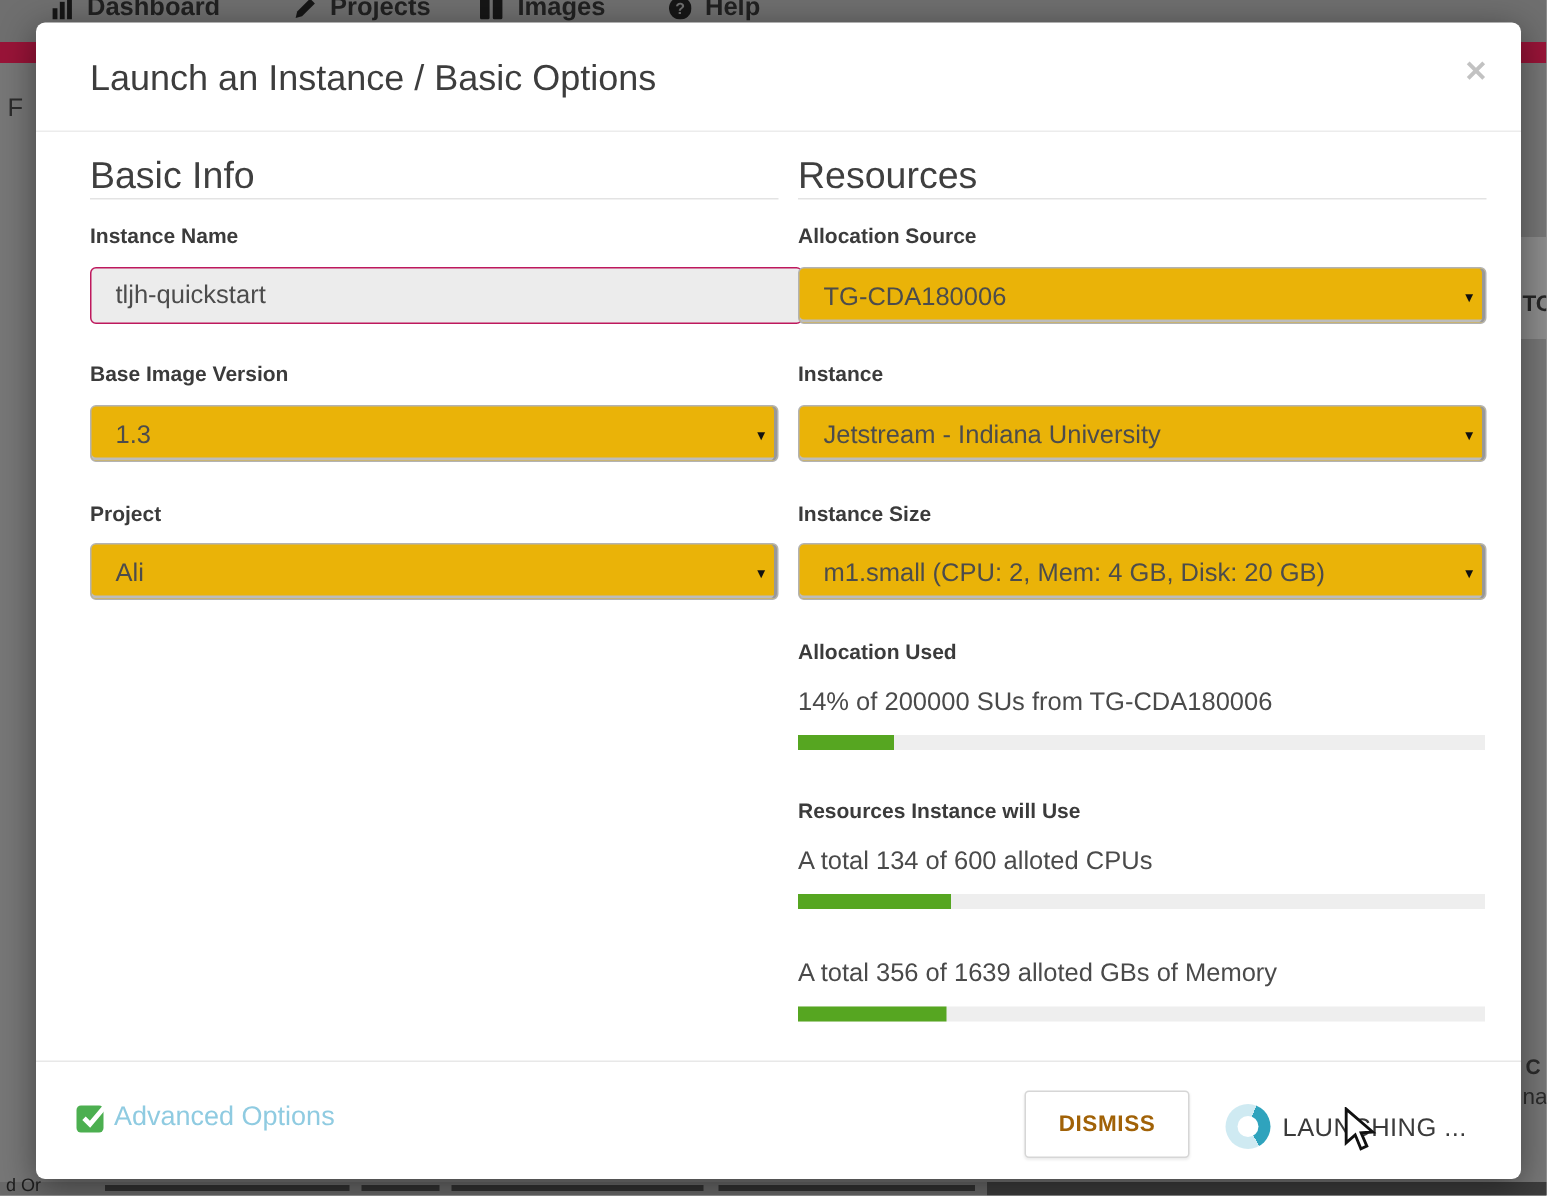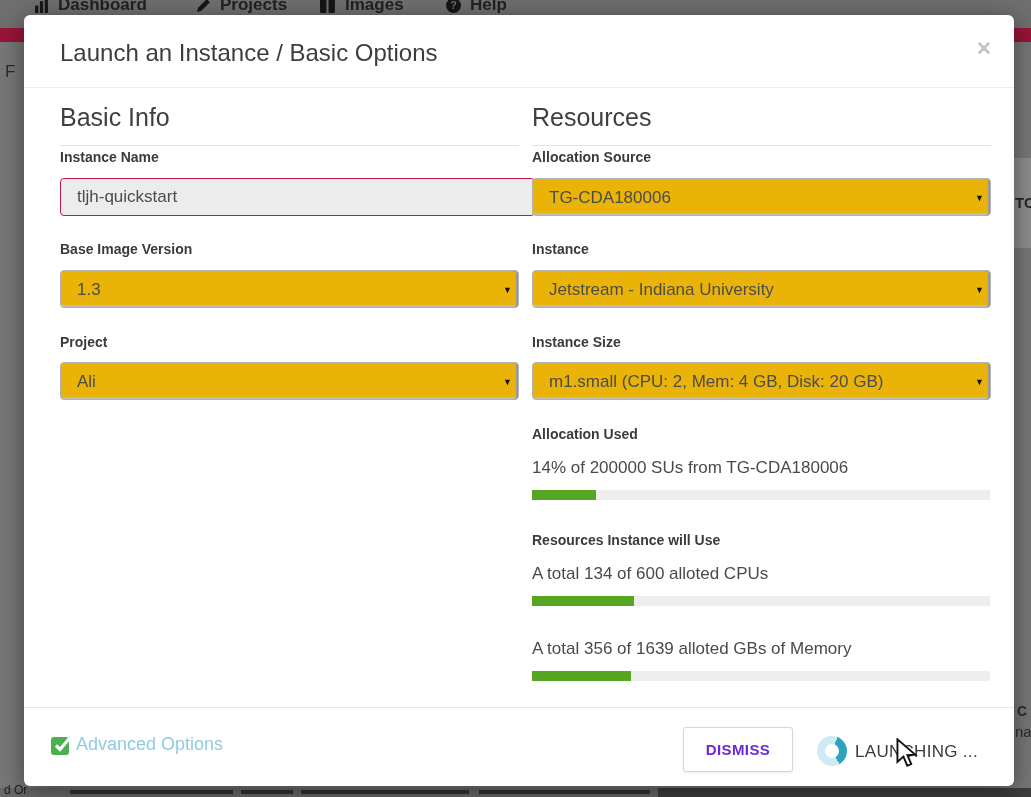--- a/index.html
+++ b/index.html
@@ -6,56 +6,56 @@
   .stage{position:relative;width:1031px;height:797px;overflow:hidden;
          font-family:"Liberation Sans",sans-serif;background:#777;}
 
   
   .backdrop-nav{position:absolute;left:0;top:0;width:100%;height:28px;background:#6f6f6f;}
   .nav-item{position:absolute;top:-7px;height:24px;display:flex;align-items:center;gap:9px;
             font-size:17px;font-weight:700;color:#212121;}
   .nav-item svg{flex:0 0 auto;}
   .accent-line{position:absolute;left:0;top:28px;width:100%;height:14px;}
   .frag{position:absolute;color:#2c2c2c;font-weight:400;}
-  .bg-band{position:absolute;right:0;top:158px;width:17px;height:90px;background:#8d8d8d;}
+  .bg-band{position:absolute;right:0;top:158px;width:17px;height:68px;background:#8d8d8d;}
   .bottom-strip{position:absolute;left:0;bottom:0;width:100%;height:9px;background:#696969;padding-left:8px;}
   .bottom-line{position:absolute;bottom:3px;height:4px;background:#323232;}
   .bottom-dark{position:absolute;right:0;bottom:0;width:381px;height:9px;background:#3d3d3d;}
 
   
   .modal{position:absolute;left:24px;top:15px;width:990px;height:771px;background:#fff;
          border-radius:6px;box-shadow:0 5px 24px rgba(0,0,0,.45);}
   .modal-title{position:absolute;left:36px;top:24px;font-size:24px;color:#3d3d3d;}
   .close-btn{position:absolute;right:16px;top:20px;width:28px;height:28px;border:none;background:none;
              color:#c2c2c2;font-size:19px;font-weight:700;cursor:pointer;line-height:28px;text-align:center;padding:0;}
   .header-divider{position:absolute;left:0;top:72px;width:100%;border-top:1px solid #ececec;}
 
   .col-left{position:absolute;left:36px;top:0;width:459px;height:100%;}
   .col-right{position:absolute;left:508px;top:0;width:459px;height:100%;}
   .section-heading{position:absolute;left:0;top:88px;width:100%;font-size:25px;color:#3f3f3f;
-                   padding-bottom:13px;border-bottom:1px solid #e3e3e3;}
+                   border-bottom:1px solid #e3e3e3;}
   .field-label{position:absolute;left:0;font-size:14px;font-weight:700;color:#3b3b3b;line-height:17px;}
   .text-input{position:absolute;left:0;width:457px;height:36px;background:#ececec;border:1px solid #be185d;
               border-radius:4px;padding:0 0 0 16px;font-size:17px;color:#4c4c4c;
               font-family:"Liberation Sans",sans-serif;box-sizing:content-box;}
   .select{position:absolute;left:0;width:459px;height:38px;background:#eab308;border:1px solid #b3b3b3;
           border-radius:4px;box-sizing:border-box;cursor:pointer;
           box-shadow:inset -2px 0 0 #989898, inset 0 -2px 0 #bcbcbc;}
   .select .sel-text{position:absolute;left:16px;top:9px;font-size:17px;color:#4c4c4c;white-space:nowrap;}
   .select .arrow{position:absolute;right:6px;top:14px;font-size:9px;color:#111;}
   .plain-text{position:absolute;left:0;font-size:17px;color:#4a4a4a;line-height:19px;white-space:nowrap;}
   .progress-track{position:absolute;left:0;width:458px;height:10px;background:#eee;}
   .progress-fill{height:100%;width:0;}
 
   .footer-divider{position:absolute;left:0;top:692px;width:100%;border-top:1px solid #e8e8e8;}
   .advanced-link{position:absolute;left:26px;top:718px;display:flex;align-items:center;gap:3px;cursor:pointer;}
   .advanced-link .adv-text{font-size:18px;}
   .dismiss-btn{position:absolute;left:659px;top:712px;width:110px;height:45px;background:#fff;
                border:1px solid #d6d6d6;border-radius:3px;box-shadow:0 1px 2px rgba(0,0,0,.08);
-               font-family:"Liberation Sans",sans-serif;font-size:15px;font-weight:700;color:#6d28d9;
+               font-family:"Liberation Sans",sans-serif;font-size:15px;font-weight:700;color:#a16207;
                letter-spacing:.4px;cursor:pointer;}
   .spinner{position:absolute;left:793px;top:721px;width:30px;height:30px;border-radius:50%;}
   .spinner::after{content:"";position:absolute;left:8px;top:8px;width:14px;height:14px;border-radius:50%;background:#fff;}
   .launch-label{position:absolute;left:831px;top:727px;font-size:17px;color:#3a3a3a;letter-spacing:.3px;cursor:pointer;}
   .cursor{position:absolute;left:894px;top:738px;z-index:50;}
 </style>
 </head>
 <body>
 
 <div class="stage">

